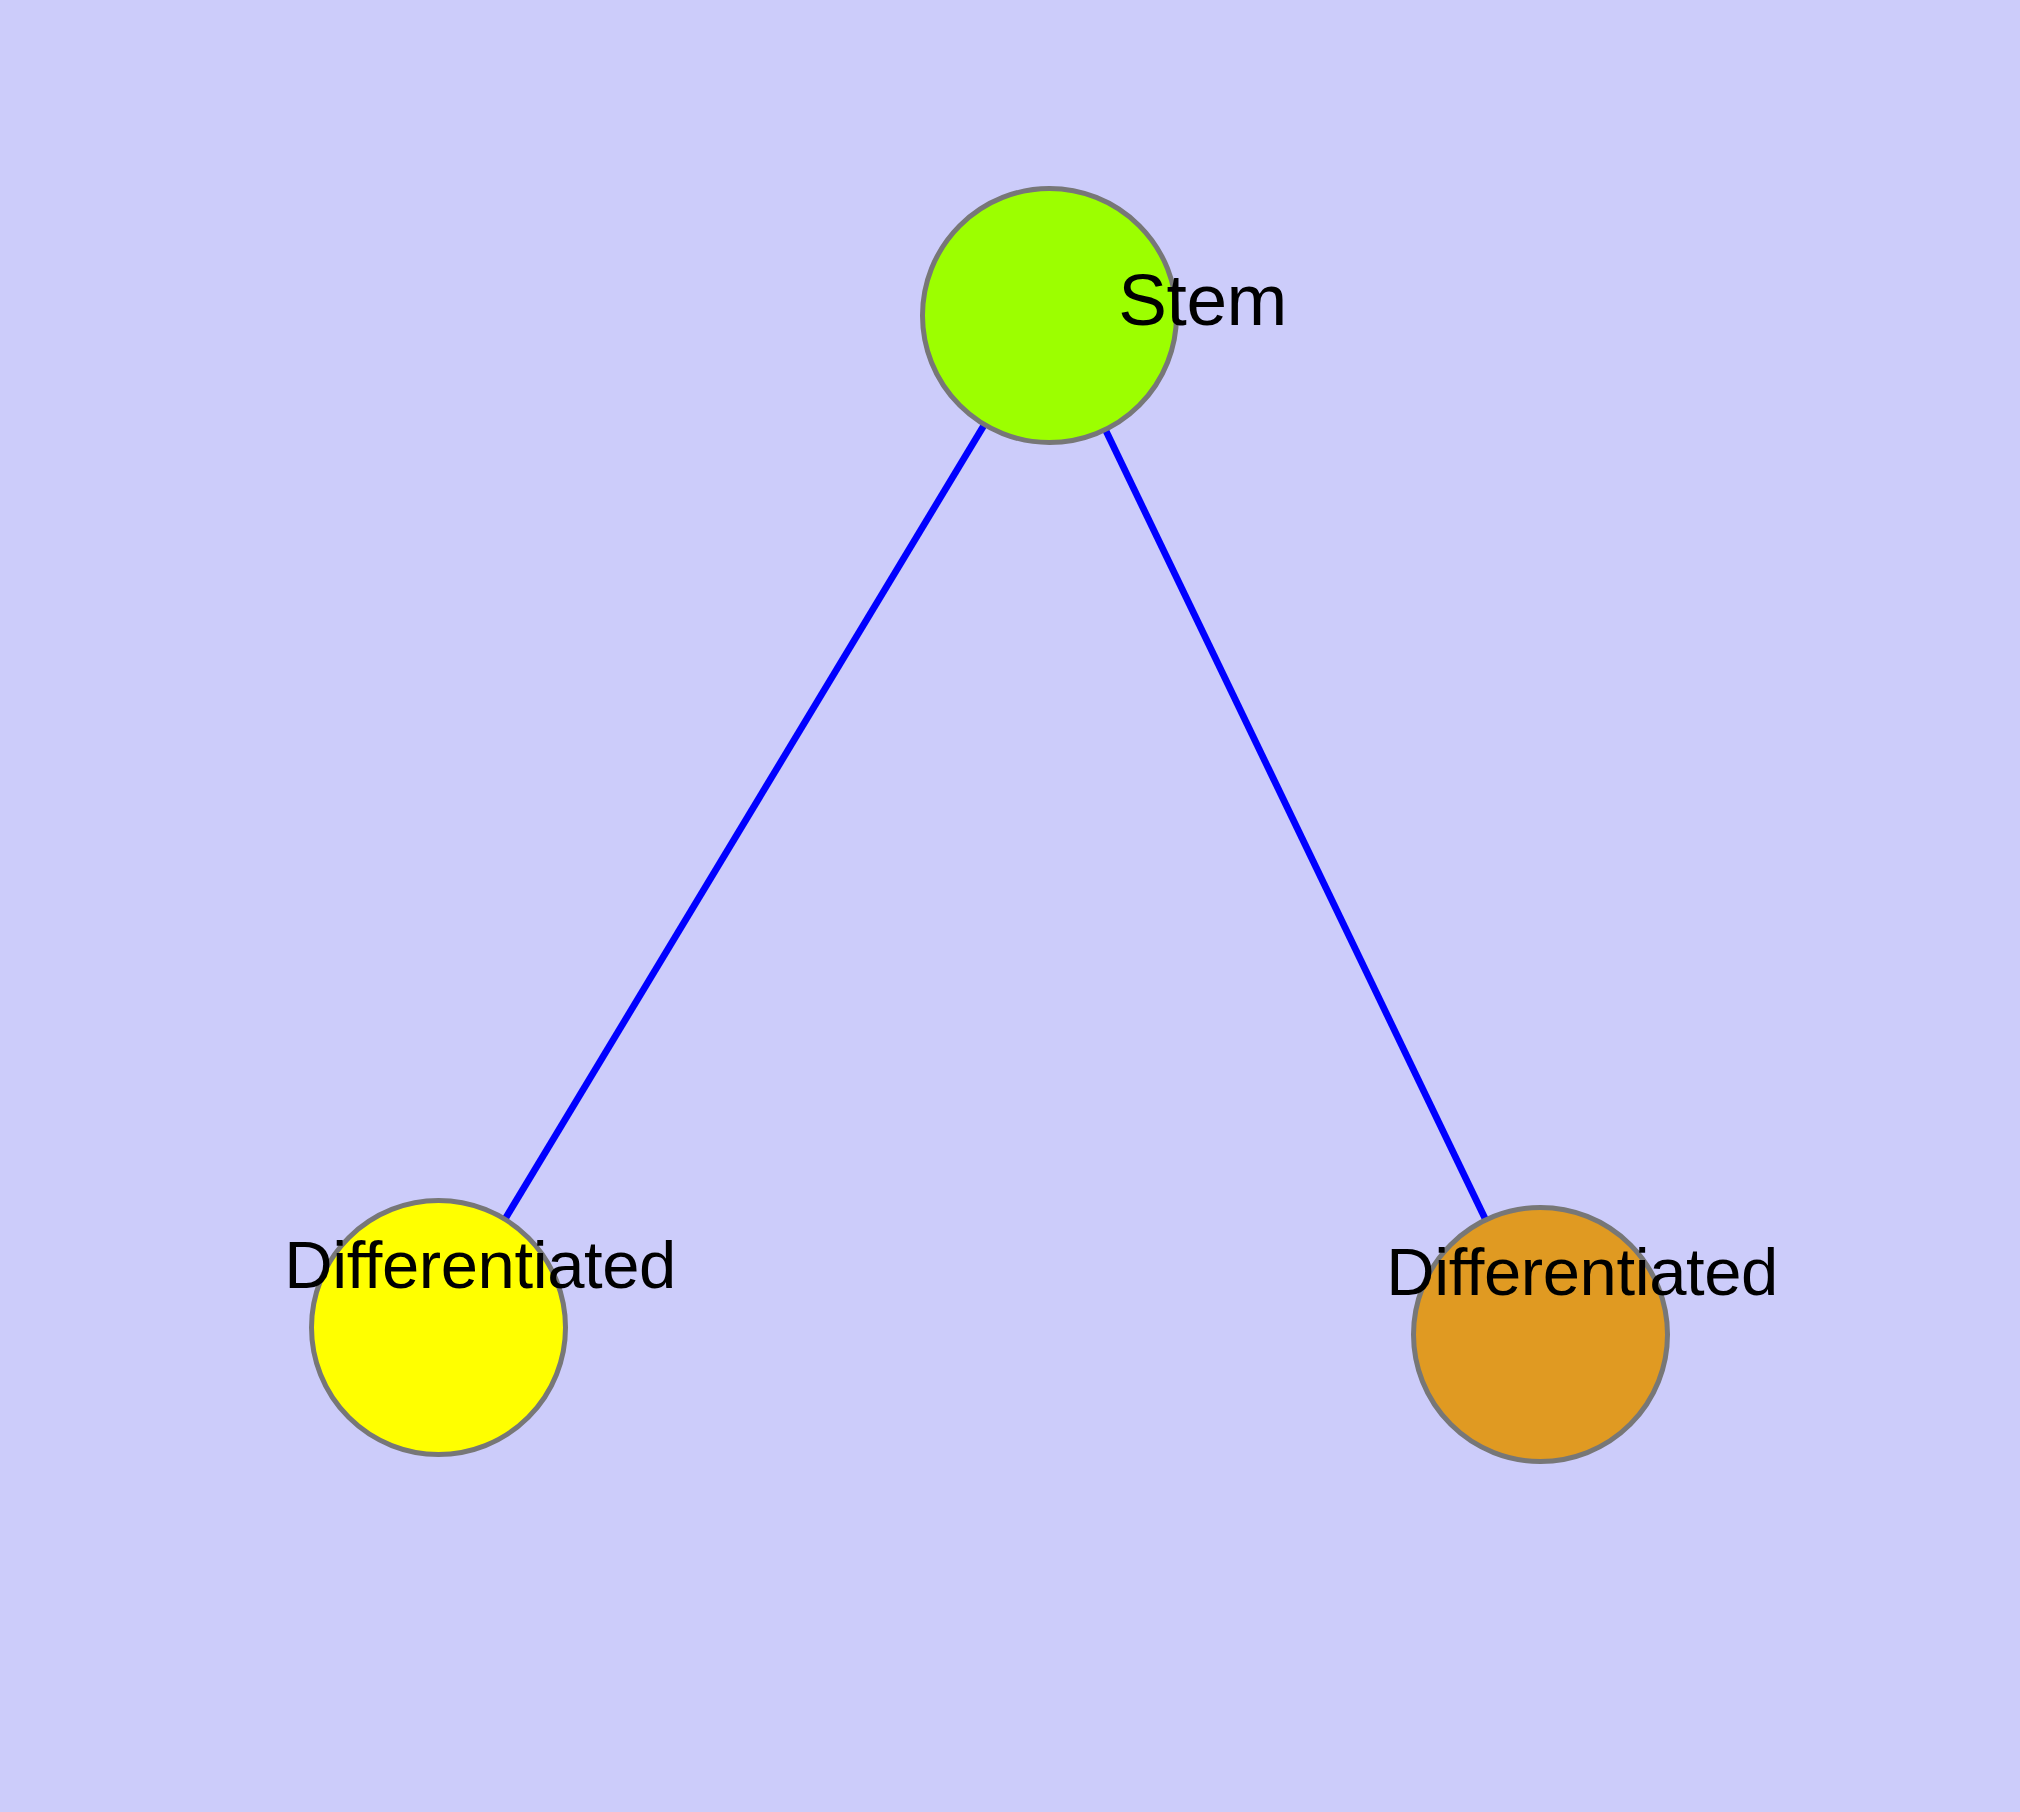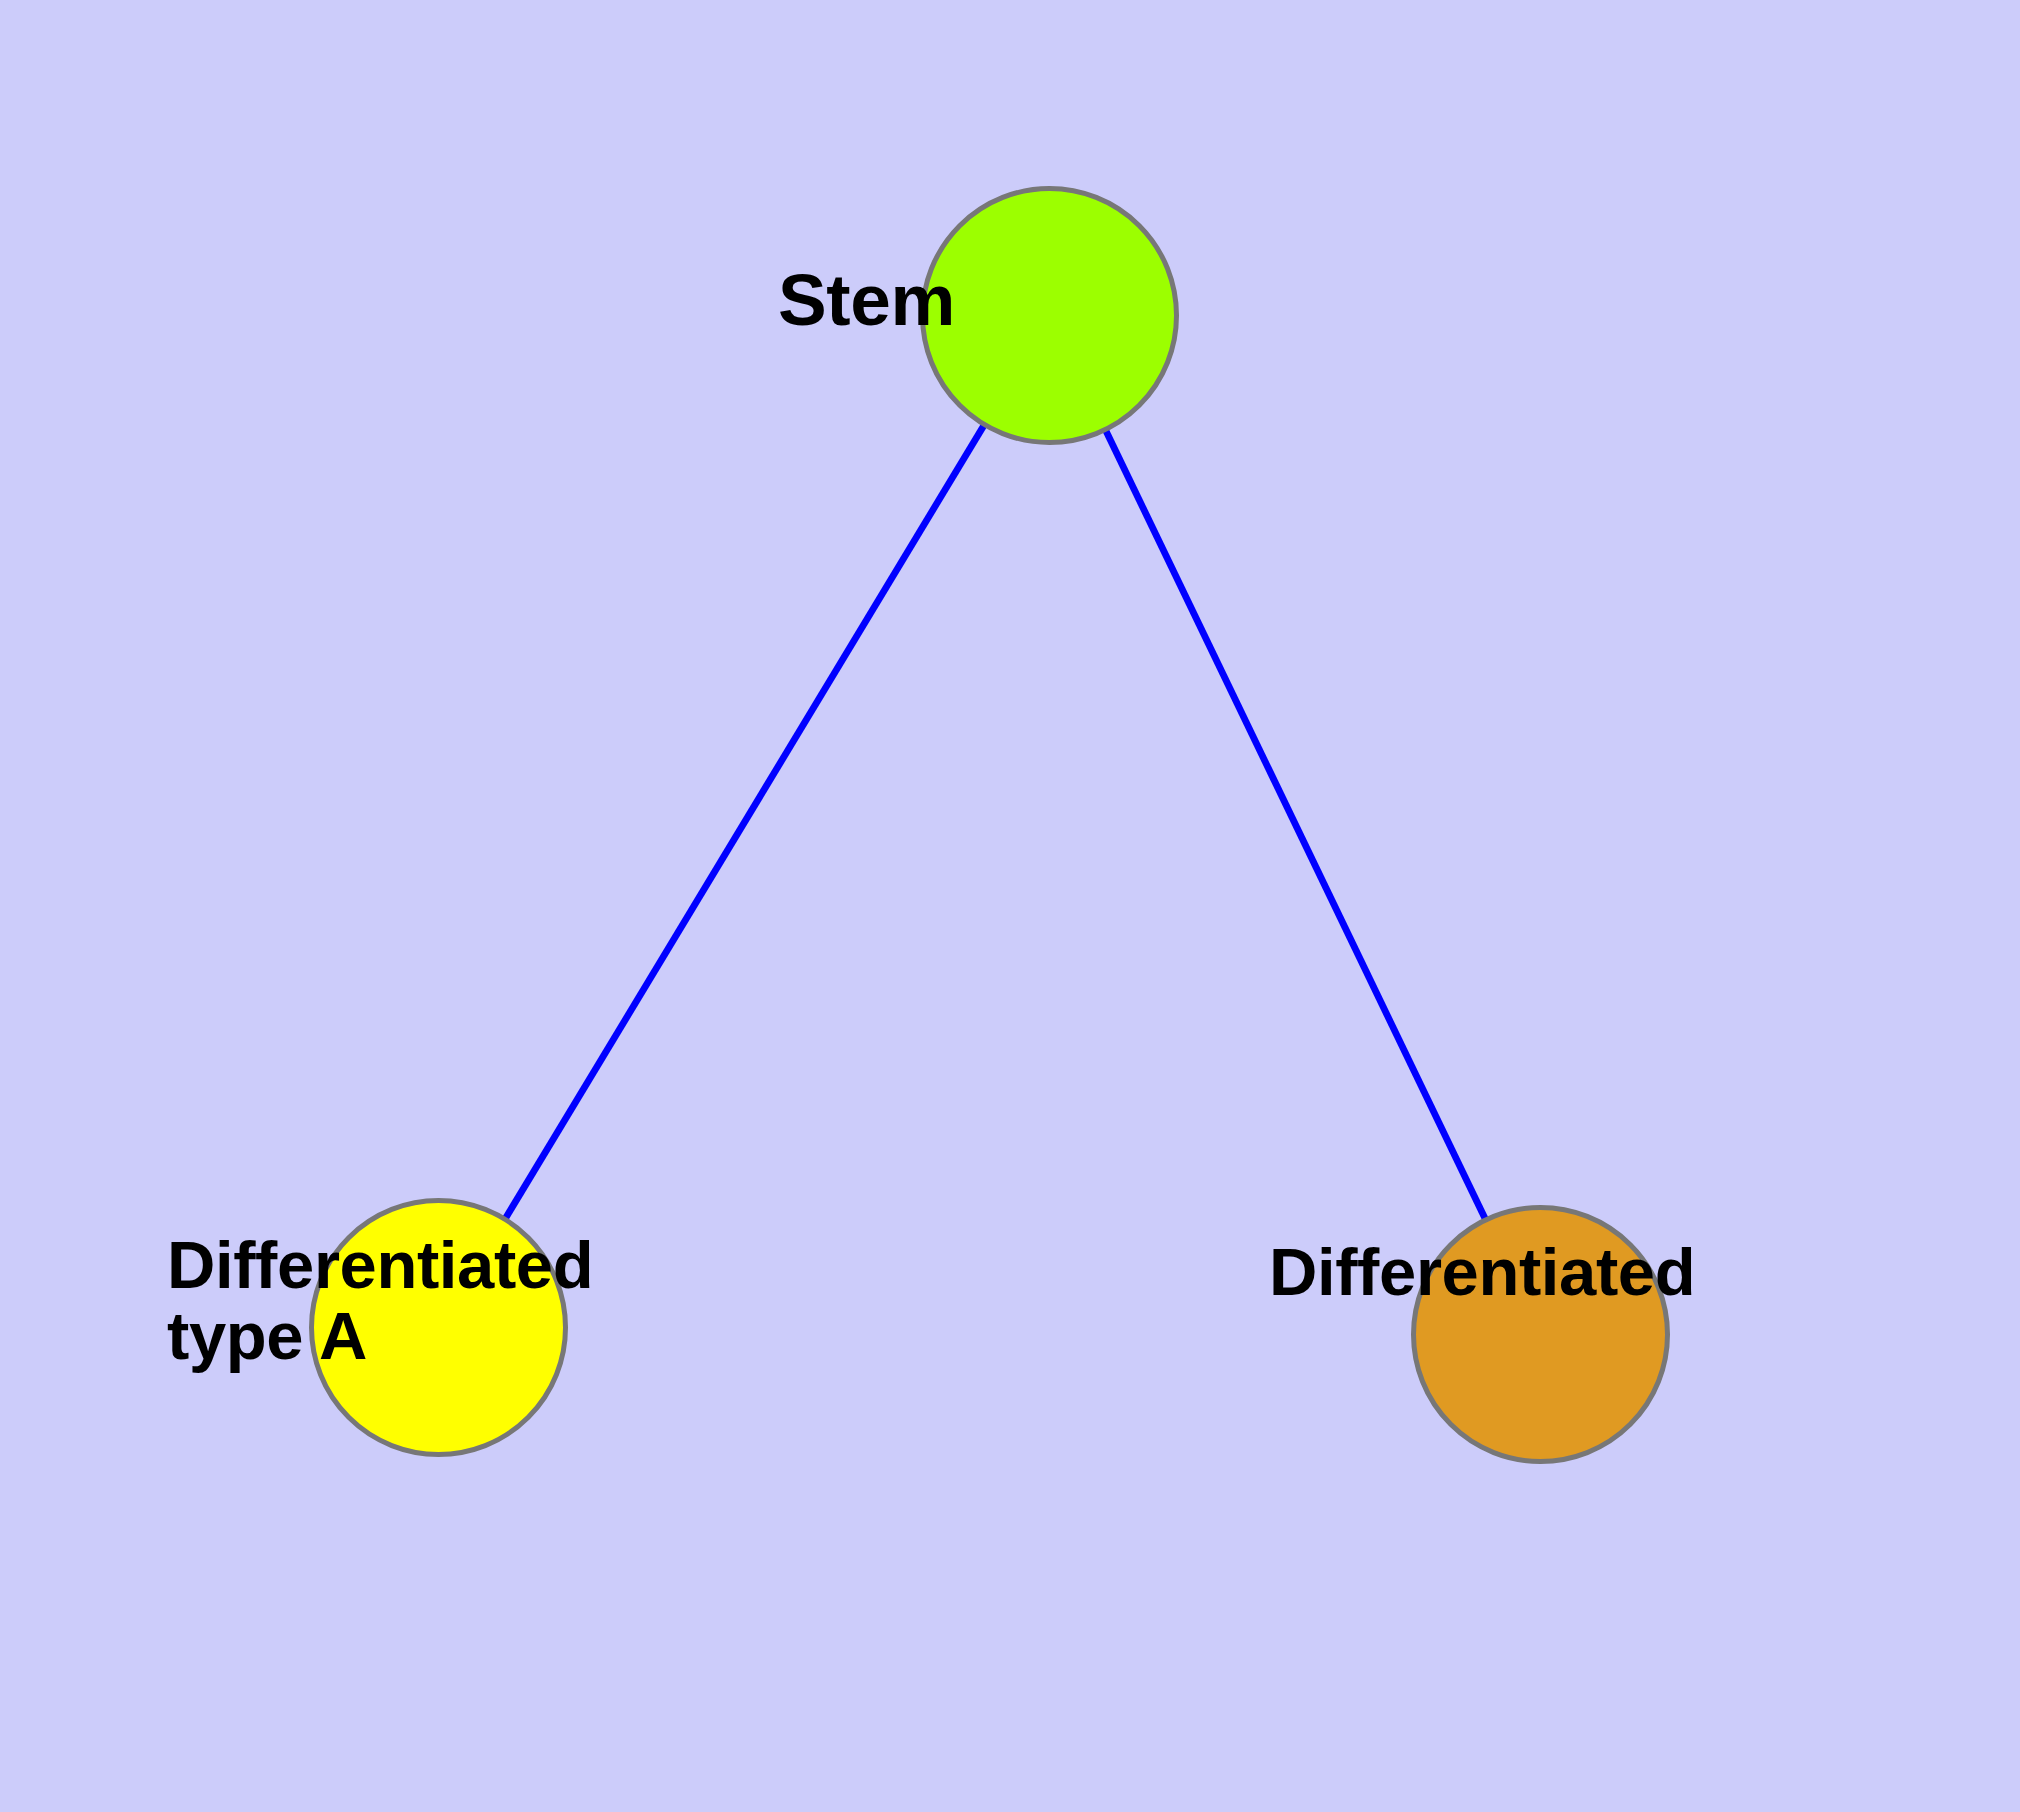--- a/index.html
+++ b/index.html
@@ -28,22 +28,22 @@
     position: absolute;
     border-radius: 50%;
     box-sizing: border-box;
     border: 5.1px solid #777777;
     z-index: 2;
   }
   .node-label {
     position: absolute;
     z-index: 3;
     color: #000000;
-    font-weight: bold;
-    text-align: left;
+    font-weight: normal;
+    text-align: right;
     white-space: pre;
     line-height: 1.06;
     letter-spacing: -0.4px;
     pointer-events: none;
   }
   
   #node-stem-circle {
     left: 920px;
     top: 186px;
     width: 259px;
@@ -92,19 +92,19 @@
 
   <svg id="edge-layer" viewBox="0 0 2384 2138" xmlns="http://www.w3.org/2000/svg">
     <line x1="1239" y1="372" x2="518" y2="1567" stroke="#0000ff" stroke-width="8" stroke-linecap="butt"></line>
     <line x1="1239" y1="372" x2="1818" y2="1575" stroke="#0000ff" stroke-width="8" stroke-linecap="butt"></line>
   </svg>
 
   <div class="node-circle" id="node-stem-circle" style="left: 920px; top: 186px; width: 259px; height: 259px; background: rgb(156, 255, 0); border-color: rgb(119, 119, 119); border-width: 5.1px;"></div>
   <div class="node-label" id="node-stem-label" style="left: 778px; color: rgb(0, 0, 0);"><span>Stem</span></div>
 
   <div class="node-circle" id="node-diff-a-circle" style="left: 309px; top: 1198px; width: 259px; height: 259px; background: rgb(255, 255, 0); border-color: rgb(119, 119, 119); border-width: 5.1px;"></div>
-  <div class="node-label" id="node-diff-a-label" style="left: 167px; color: rgb(0, 0, 0);"><span>Differentiated</span><br><span>type A</span></div>
+  <div class="node-label" id="node-diff-a-label" style="left: 167px; color: rgb(0, 0, 0);"><span>Differentiated</span><br></div>
 
   <div class="node-circle" id="node-diff-b-circle" style="left: 1411px; top: 1205px; width: 259px; height: 259px; background: rgb(224, 154, 34); border-color: rgb(119, 119, 119); border-width: 5.1px;"></div>
   <div class="node-label" id="node-diff-b-label" style="left: 1269px; color: rgb(0, 0, 0);"><span>Differentiated</span><br></div>
 
 </div>
 
 
 </body></html>

